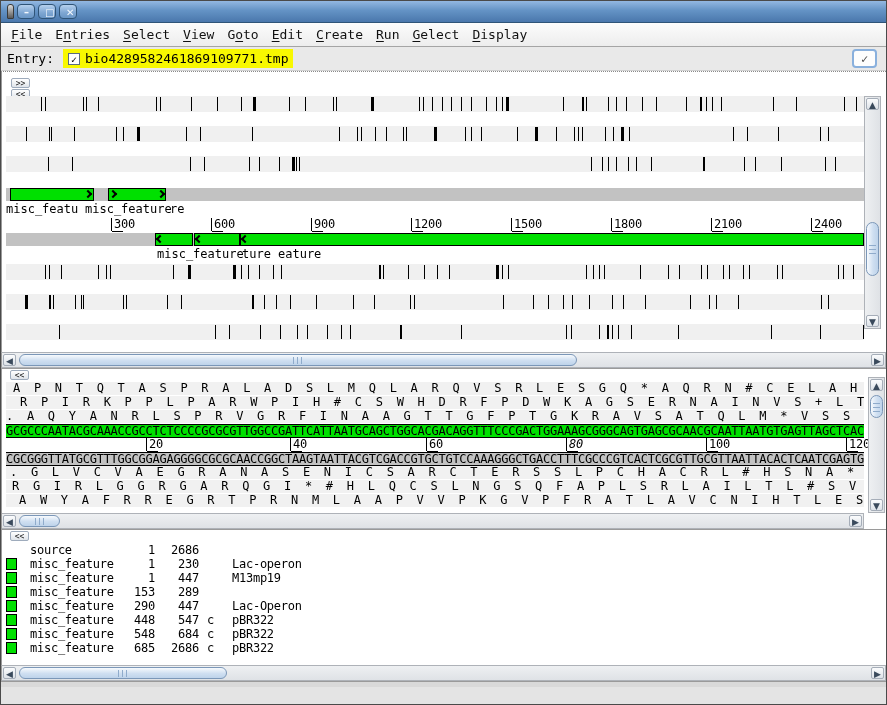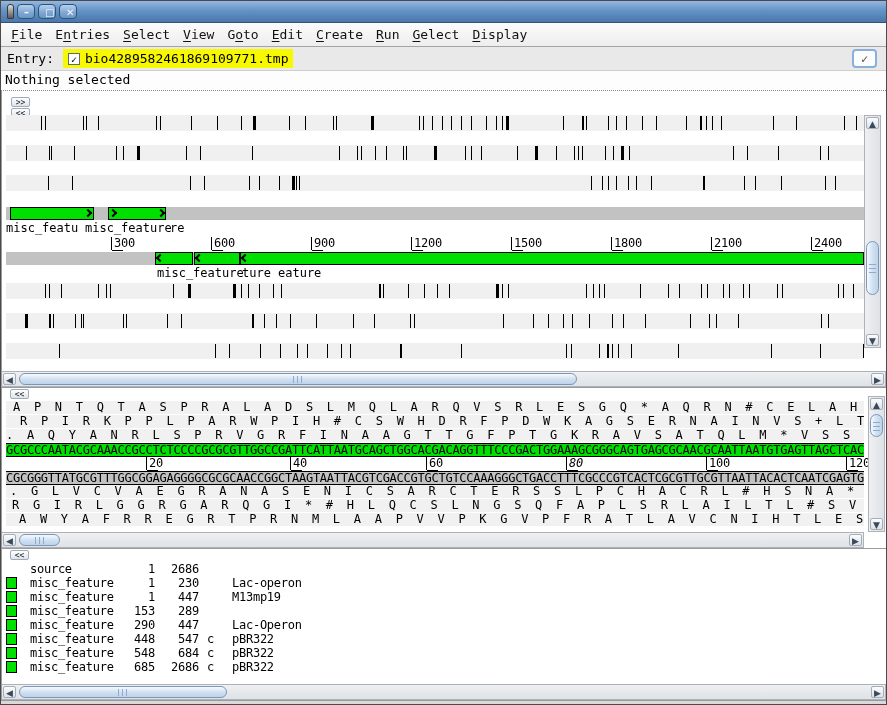--- a/index.html
+++ b/index.html
@@ -104,21 +104,20 @@
 
   <div class="entrybar">
     <span class="entry-label">Entry:</span>
     <div class="chip">
       <span class="checkbox">✓</span>
       <span>bio4289582461869109771.tmp</span>
     </div>
     <button class="confirmbtn">✓</button>
   </div>
 
-  <div class="statusline">Nothing selected</div>
 
   <div class="overview">
     <button class="tinybtn" style="left:9px;top:6px">&gt;&gt;</button>
     <button class="tinybtn" style="left:9px;top:17px">&lt;&lt;</button>
 
     <div class="stripe" style="top:24px">
         <div class="tick" style="left: 35px; width: 1px;"></div>
         <div class="tick" style="left: 39px; width: 1px;"></div>
         <div class="tick" style="left: 77px; width: 1px;"></div>
         <div class="tick" style="left: 80px; width: 1px;"></div>

